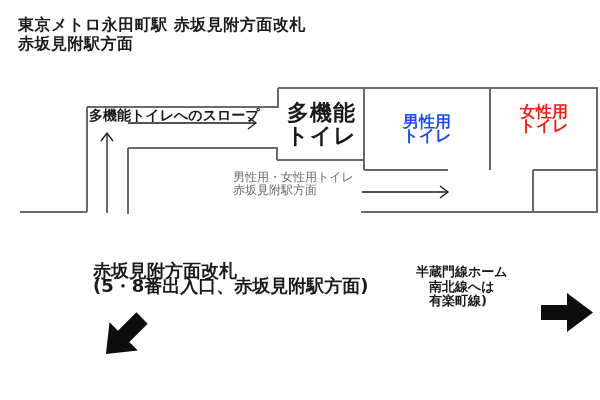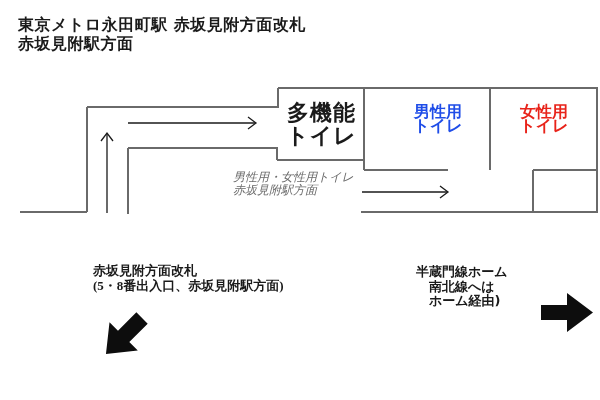--- a/index.html
+++ b/index.html
@@ -7,25 +7,25 @@
     position:relative;width:600px;height:360px;background:#ffffff;overflow:hidden;
     font-family:"DejaVu Sans",sans-serif;color:#1a1a1a;
   }
   .abs{position:absolute;}
   .title{
     left:18px;top:15px;font-size:16px;line-height:19px;font-weight:bold;
     letter-spacing:0.5px;white-space:nowrap;
   }
   .room-label{text-align:center;font-weight:bold;white-space:nowrap;}
   .room-multi{left:278px;top:101px;width:87px;font-size:22px;line-height:23px;color:#1a1a1a;letter-spacing:1px;}
-  .room-men{left:364px;top:105px;width:126px;font-size:16px;line-height:14px;color:#1f4de8;margin-left:11px;}
+  .room-men{left:364px;top:115px;width:126px;font-size:16px;line-height:14px;color:#1f4de8;}
   .room-women{left:490px;top:105px;width:108px;font-size:16px;line-height:14px;color:#e8231a;}
   .slope1{left:89px;top:107px;font-size:14px;font-weight:600;white-space:nowrap;color:#1a1a1a;}
-  .slope2{left:233px;top:171px;font-size:12px;line-height:13px;color:#6b6b6b;white-space:nowrap;font-style:italic;}
-  .gate-block{left:93px;top:263px;font-size:13px;line-height:15px;font-weight:bold;white-space:nowrap;font-family:Liberation Serif, serif;}
+  .slope2{left:233px;top:171px;font-size:12px;line-height:13px;color:#6b6b6b;white-space:nowrap;}
+  .gate-block{left:93px;top:263px;font-size:18px;line-height:15px;font-weight:bold;white-space:nowrap;}
   .platform-block{left:416px;top:265px;font-size:13px;line-height:14.5px;font-weight:bold;white-space:nowrap;}
   svg{display:block;}
   .lines-layer{left:0;top:0;}
 </style>
 </head>
 <body>
 
 <div class="canvas">
 
   <div class="abs title">
@@ -61,20 +61,21 @@
     <g stroke="#1a1a1a" stroke-width="1.3" fill="none">
       <line x1="128" y1="123" x2="255" y2="123"></line>
       <polyline points="248,117 256,123 248,129"></polyline>
     </g>
     <g stroke="#1a1a1a" stroke-width="1.3" fill="none">
       <line x1="362" y1="192" x2="447" y2="192"></line>
       <polyline points="440,186 448,192 440,198"></polyline>
     </g>
   </svg>
 
+  <div class="abs slope1">多機能トイレへのスロープ</div>
 
   <div class="abs room-label room-multi">
     <div>多機能</div>
     <div>トイレ</div>
   </div>
   <div class="abs room-label room-men">
     <div>男性用</div>
     <div>トイレ</div>
   </div>
   <div class="abs room-label room-women">
@@ -93,19 +94,19 @@
   </div>
   <svg class="abs" style="left:92px;top:304px;" width="64" height="64" viewBox="0 0 64 64">
     <g transform="translate(32,32) rotate(135) translate(-25.5,-21)">
       <polygon points="0,13 26,13 26,1 51,21 26,41 26,29 0,29" fill="#0d0d0d"></polygon>
     </g>
   </svg>
 
   <div class="abs platform-block">
     <div>半蔵門線ホーム</div>
     <div>　南北線へは</div>
-    <div>　ホーム経由)</div>
+    <div>　有楽町線)</div>
   </div>
   <svg class="abs" style="left:541px;top:291px;" width="54" height="43" viewBox="0 0 54 43">
     <polygon points="0,14 26,14 26,2 52,21.5 26,41 26,29 0,29" fill="#0d0d0d"></polygon>
   </svg>
 
 </div>
 
 </body></html>

